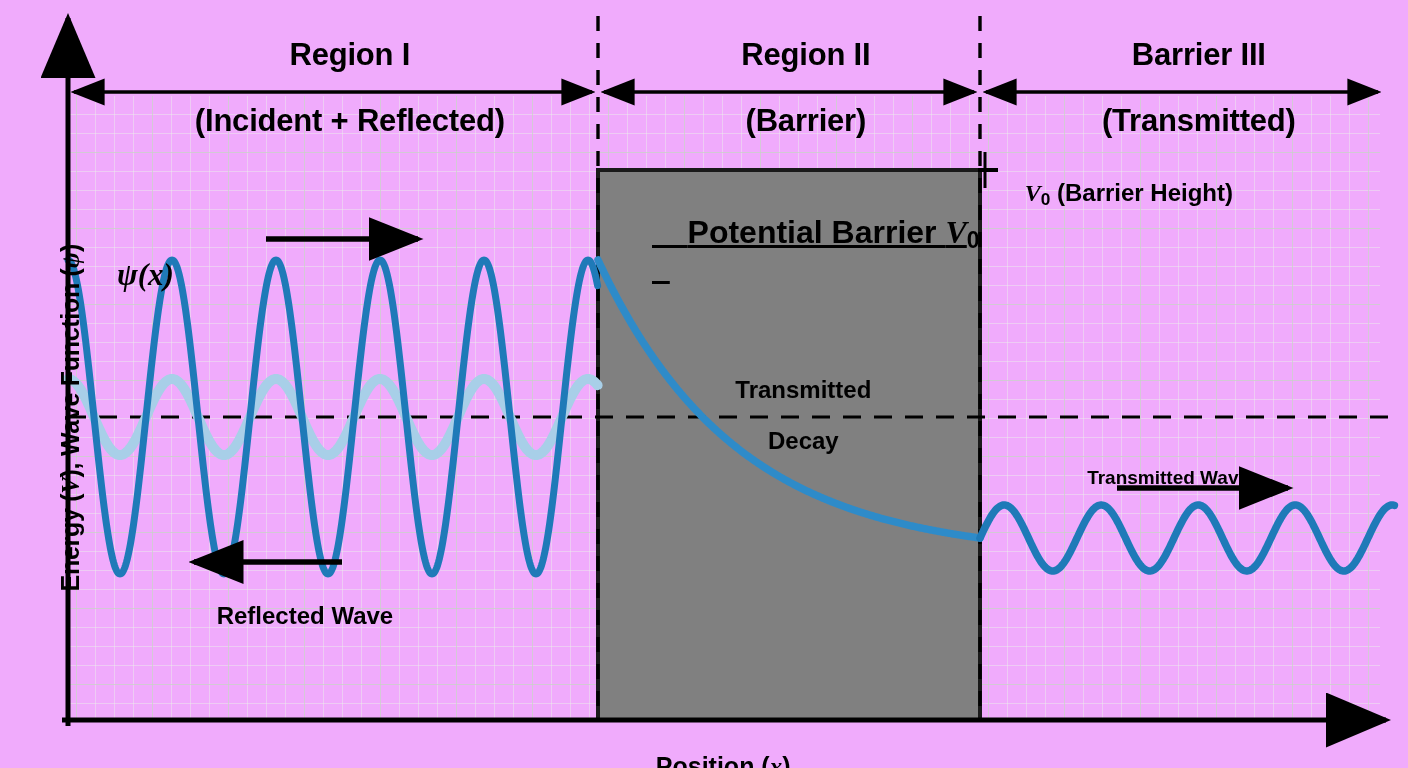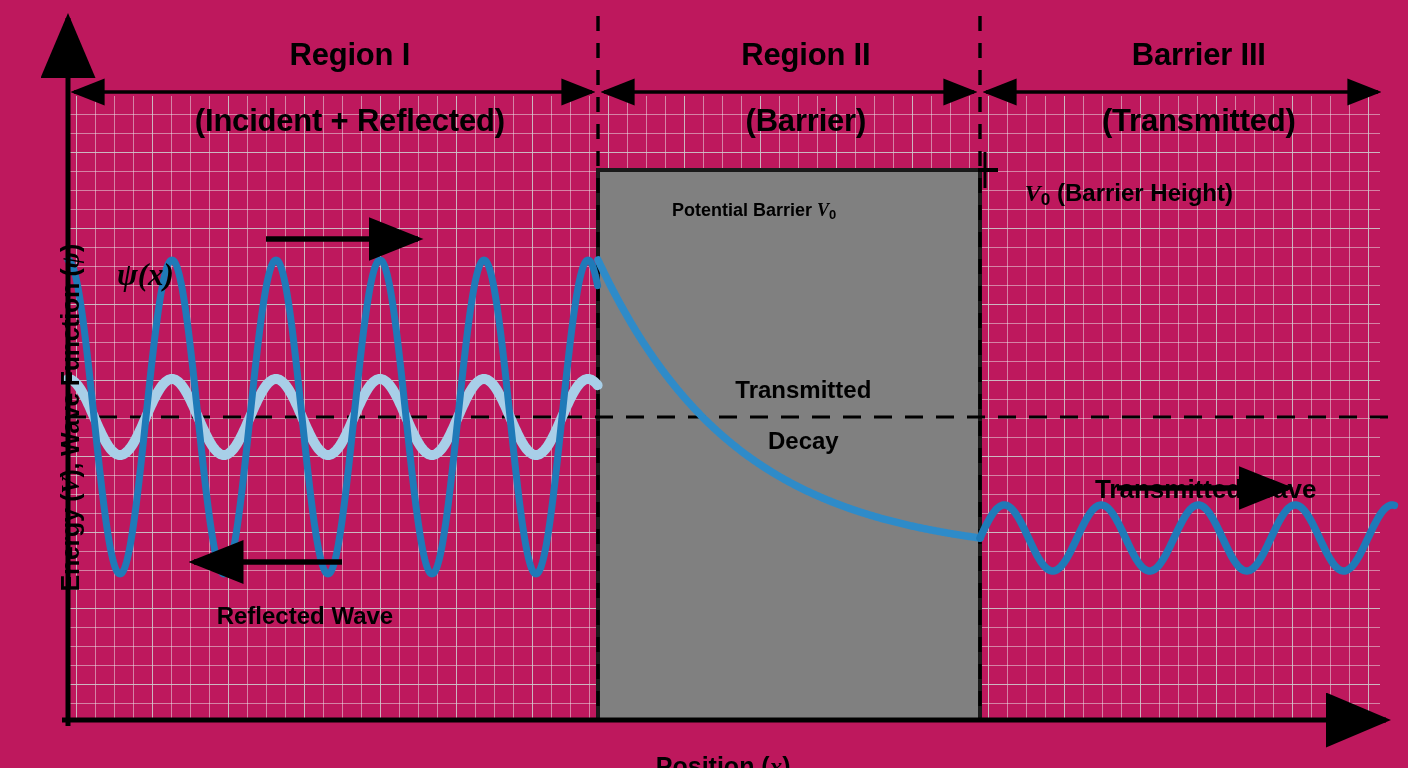--- a/index.html
+++ b/index.html
@@ -7,21 +7,21 @@
     padding: 0;
     background: #ffffff;
   }
   body {
     font-family: "Liberation Sans", sans-serif;
   }
   #stage {
     position: relative;
     width: 1408px;
     height: 768px;
-    background: #be185d;
+    background: #f0abfc;
     overflow: hidden;
   }
   #figure {
     position: absolute;
     left: 0;
     top: 0;
     width: 1408px;
     height: 768px;
   }
   .lbl {
@@ -55,26 +55,26 @@
   #y-axis-label {
     transform-origin: 0 0;
     transform: rotate(-90deg);
     font-size: 25px;
     letter-spacing: -0.3px;
   }
   #x-axis-label {
     font-size: 25px;
   }
   #energy-label { font-size: 24px; }
-  #barrier-inner-label { font-size: 18px; }
+  #barrier-inner-label { font-size: 32px; text-decoration: underline; }
   #v0-label { font-size: 24px; }
   #decay-label { font-size: 24px; text-align: center; }
   #incident-label { font-size: 24px; }
   #reflected-label { font-size: 24px; }
-  #transmitted-label { font-size: 26px; }
+  #transmitted-label { font-size: 19px; }
 </style>
 </head>
 <body>
 
 <div id="stage">
 
   <svg id="figure" viewBox="0 0 1408 768">
     <defs>
       <pattern id="minorGrid" width="19" height="19" patternUnits="userSpaceOnUse">
         <path d="M 19 0 L 0 0 0 19" fill="none" stroke="#ececec" stroke-width="1"></path>

